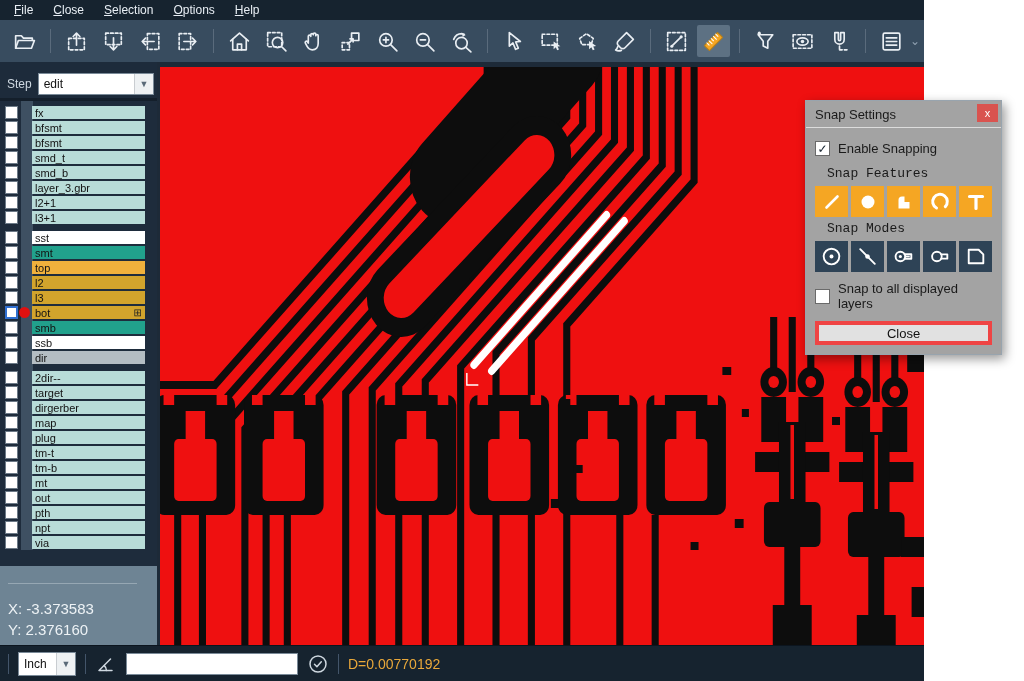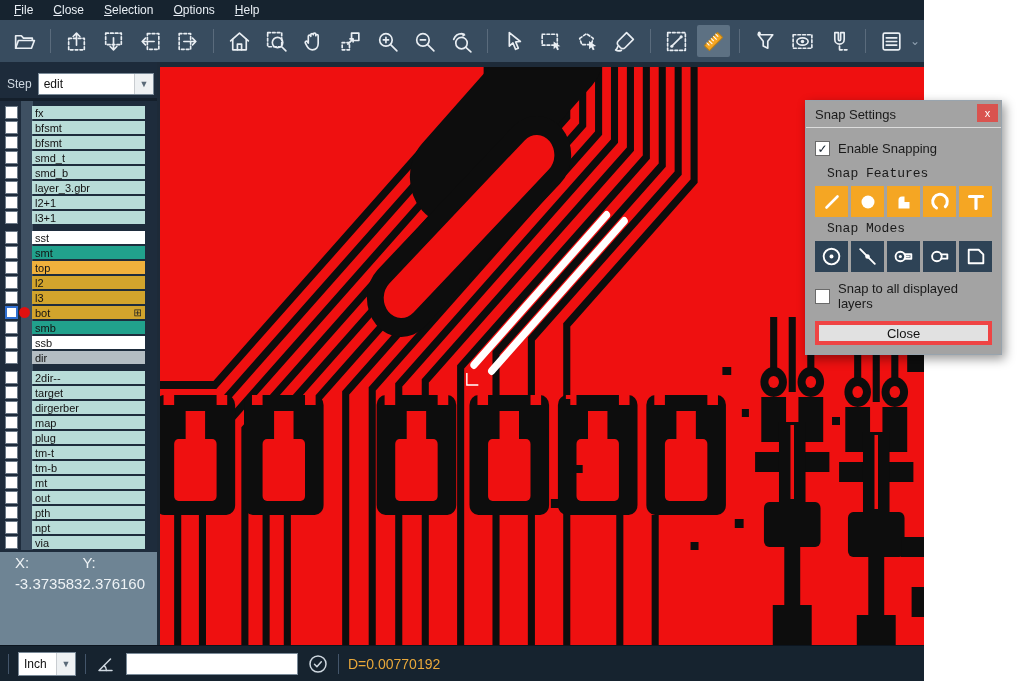--- a/index.html
+++ b/index.html
@@ -30,21 +30,21 @@
   .layer-list::before{content:'';position:absolute;left:21px;top:0;bottom:0;width:12px;background:#3e5062;}
   .lrow{display:flex;align-items:center;height:15px;position:relative;}
   .cb{width:13px;height:13px;background:#fff;border:1px solid #6c7a87;margin-left:5px;box-sizing:border-box;flex:none;}
   .cb-sel{border:1px solid #2f6fd0;box-shadow:inset 0 0 0 1px #2f6fd0;}
   .gut{width:14px;height:15px;flex:none;position:relative;}
   .dot{position:absolute;left:1px;top:2px;width:11px;height:11px;border-radius:50%;background:#e01010;}
   .lbl{flex:1;height:13px;margin-right:12px;font-size:11px;color:#131313;padding-left:3px;display:flex;align-items:center;overflow:hidden;white-space:nowrap;}
   .teal{background:#b8dcd8}.green{background:#21a18c}.amber{background:#f0b13c}.gold{background:#d2a42c}.gray{background:#b4bdc3}.white{background:#ffffff}
   .lgap{height:5px;}
   .grid-ic{margin-left:auto;margin-right:3px;font-size:10px;color:#222;line-height:1;}
-  .coords{flex:1;background:#6e8494;margin-top:2px;display:flex;flex-direction:row;justify-content:flex-end;padding:0 12px 5px 8px;}
+  .coords{flex:1;background:#6e8494;margin-top:16px;display:flex;flex-direction:column;justify-content:flex-end;padding:0 12px 5px 8px;}
   .coords .divider{height:1px;background:#96a7b3;margin:0 8px 14px 0;}
   .coord-line{color:#edf2f5;font-size:15px;line-height:21px;}
   
   .canvas{flex:1;position:relative;background:#ef1010;border-top:5px solid #1d2a38;border-left:3px solid #1d2a38;overflow:hidden;}
   .canvas svg{position:absolute;inset:0;width:100%;height:100%;display:block;}
   
   .bottombar{height:36px;background:#16232f;display:flex;align-items:center;padding:0 8px;gap:9px;border-top:1px solid #0c151f;box-sizing:border-box;}
   .bsep{width:1px;height:20px;background:#43556a;flex:none;}
   .unit-select{width:58px;flex:none;height:24px;}
   .cmd-input{width:172px;height:22px;background:#fff;border:1px solid #7a8a98;font-size:12px;padding:0 4px;box-sizing:border-box;font-family:"Liberation Sans",sans-serif;}

